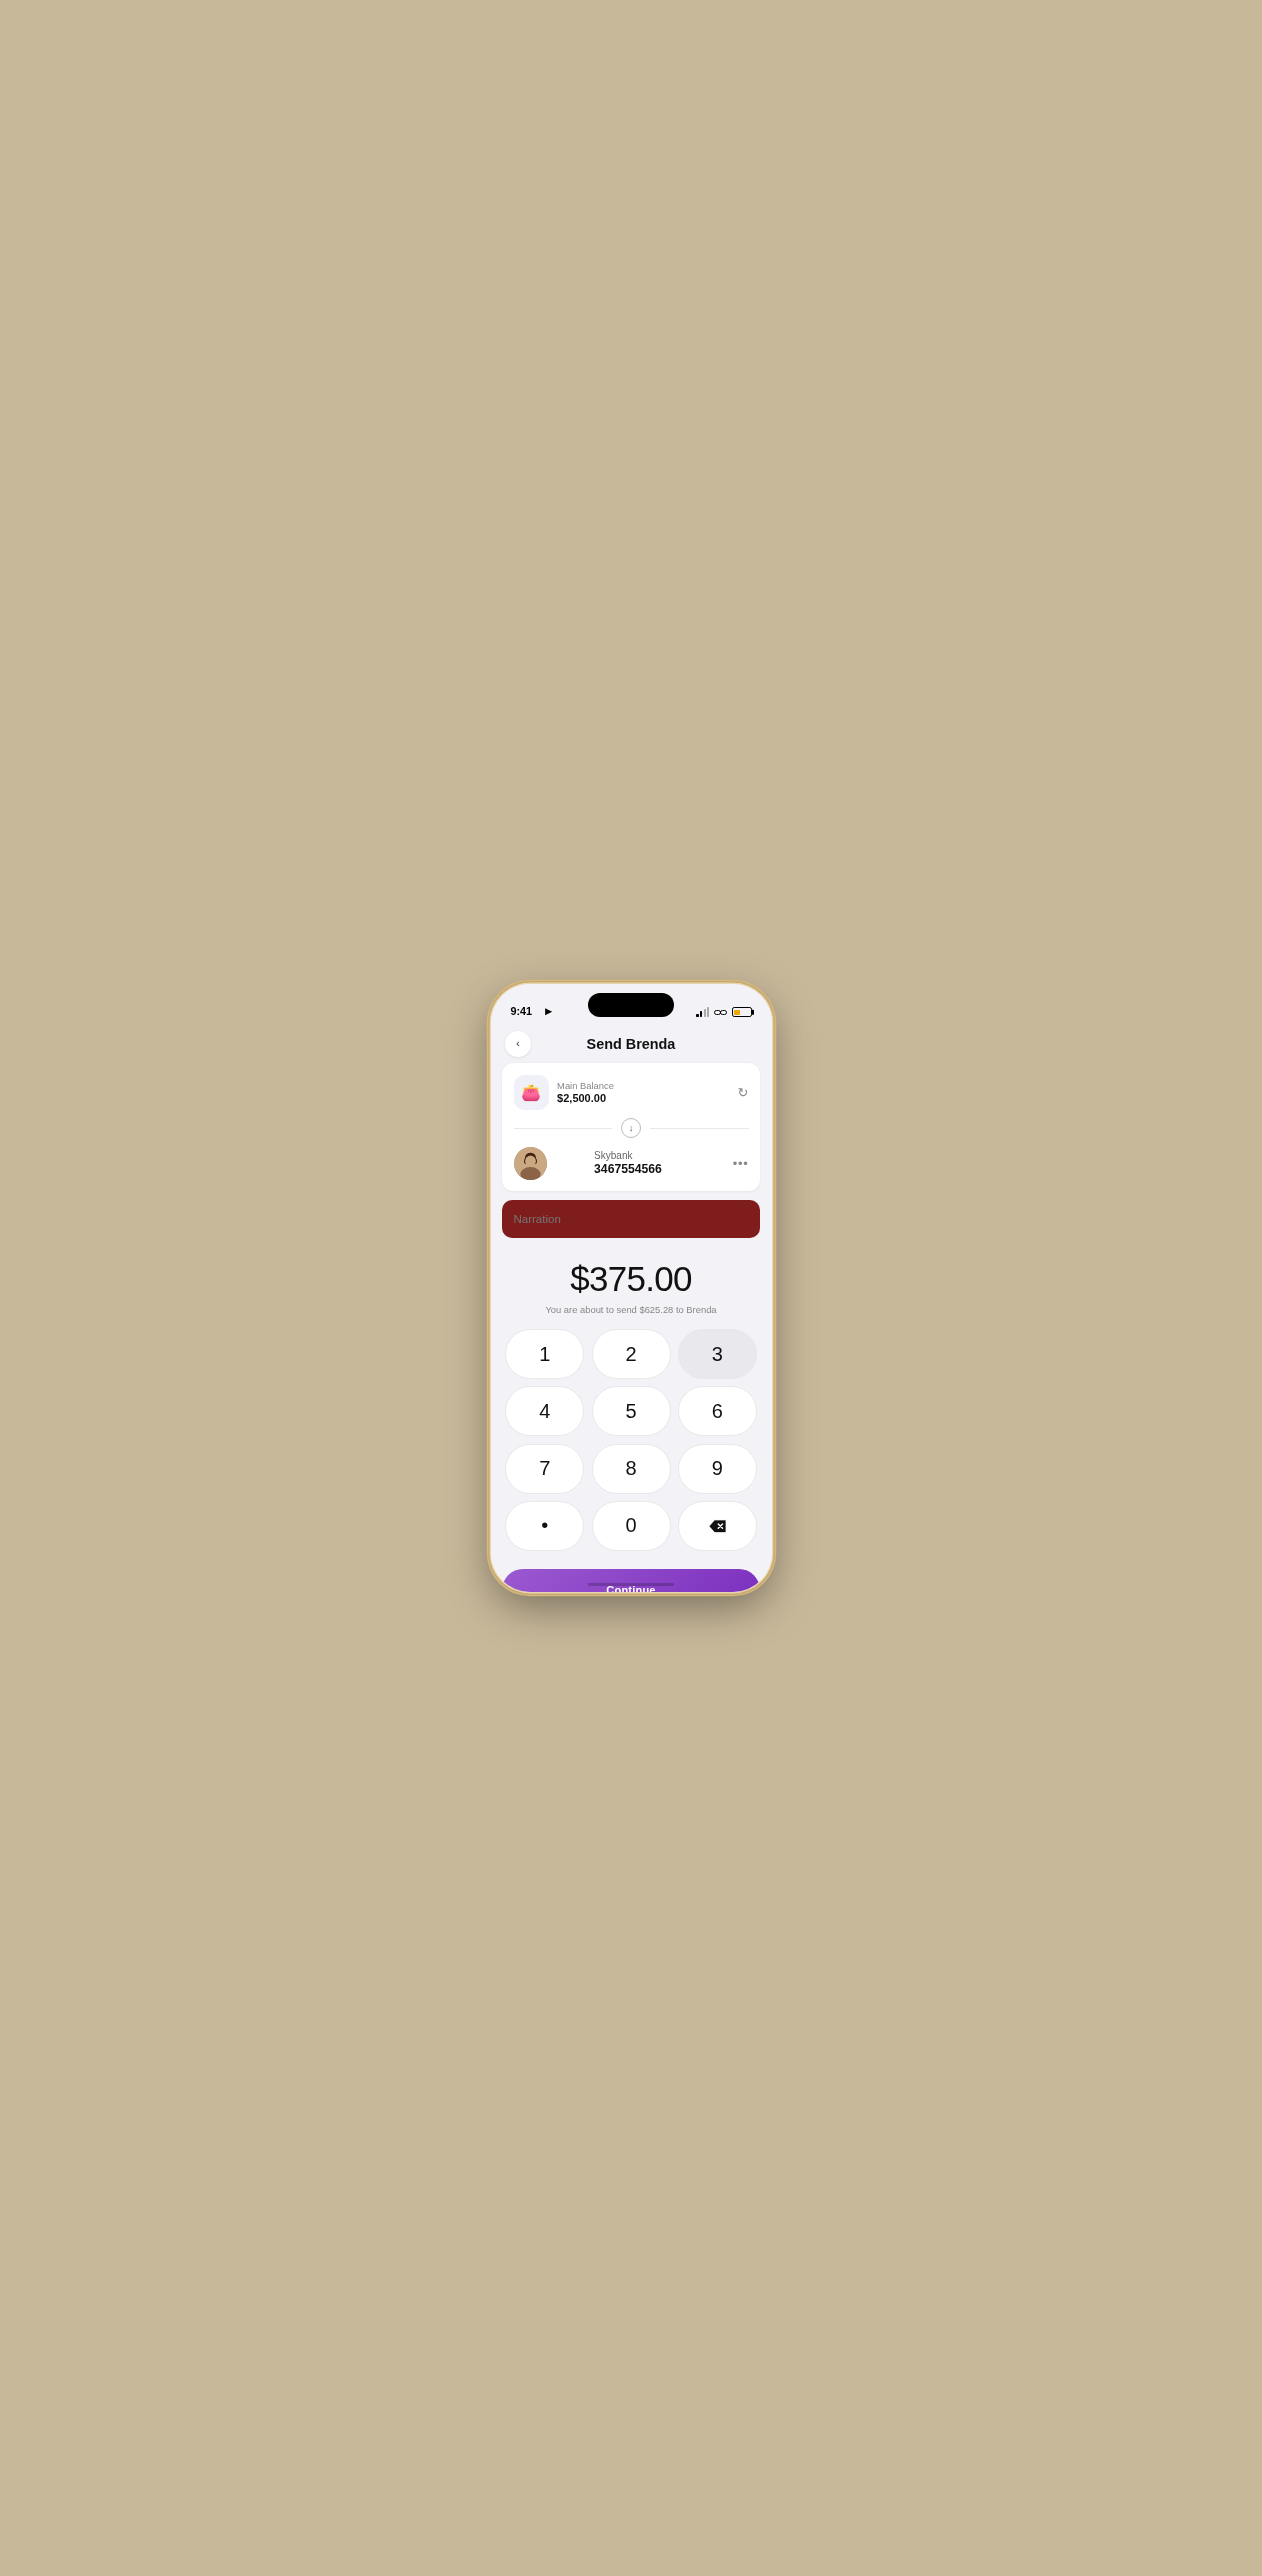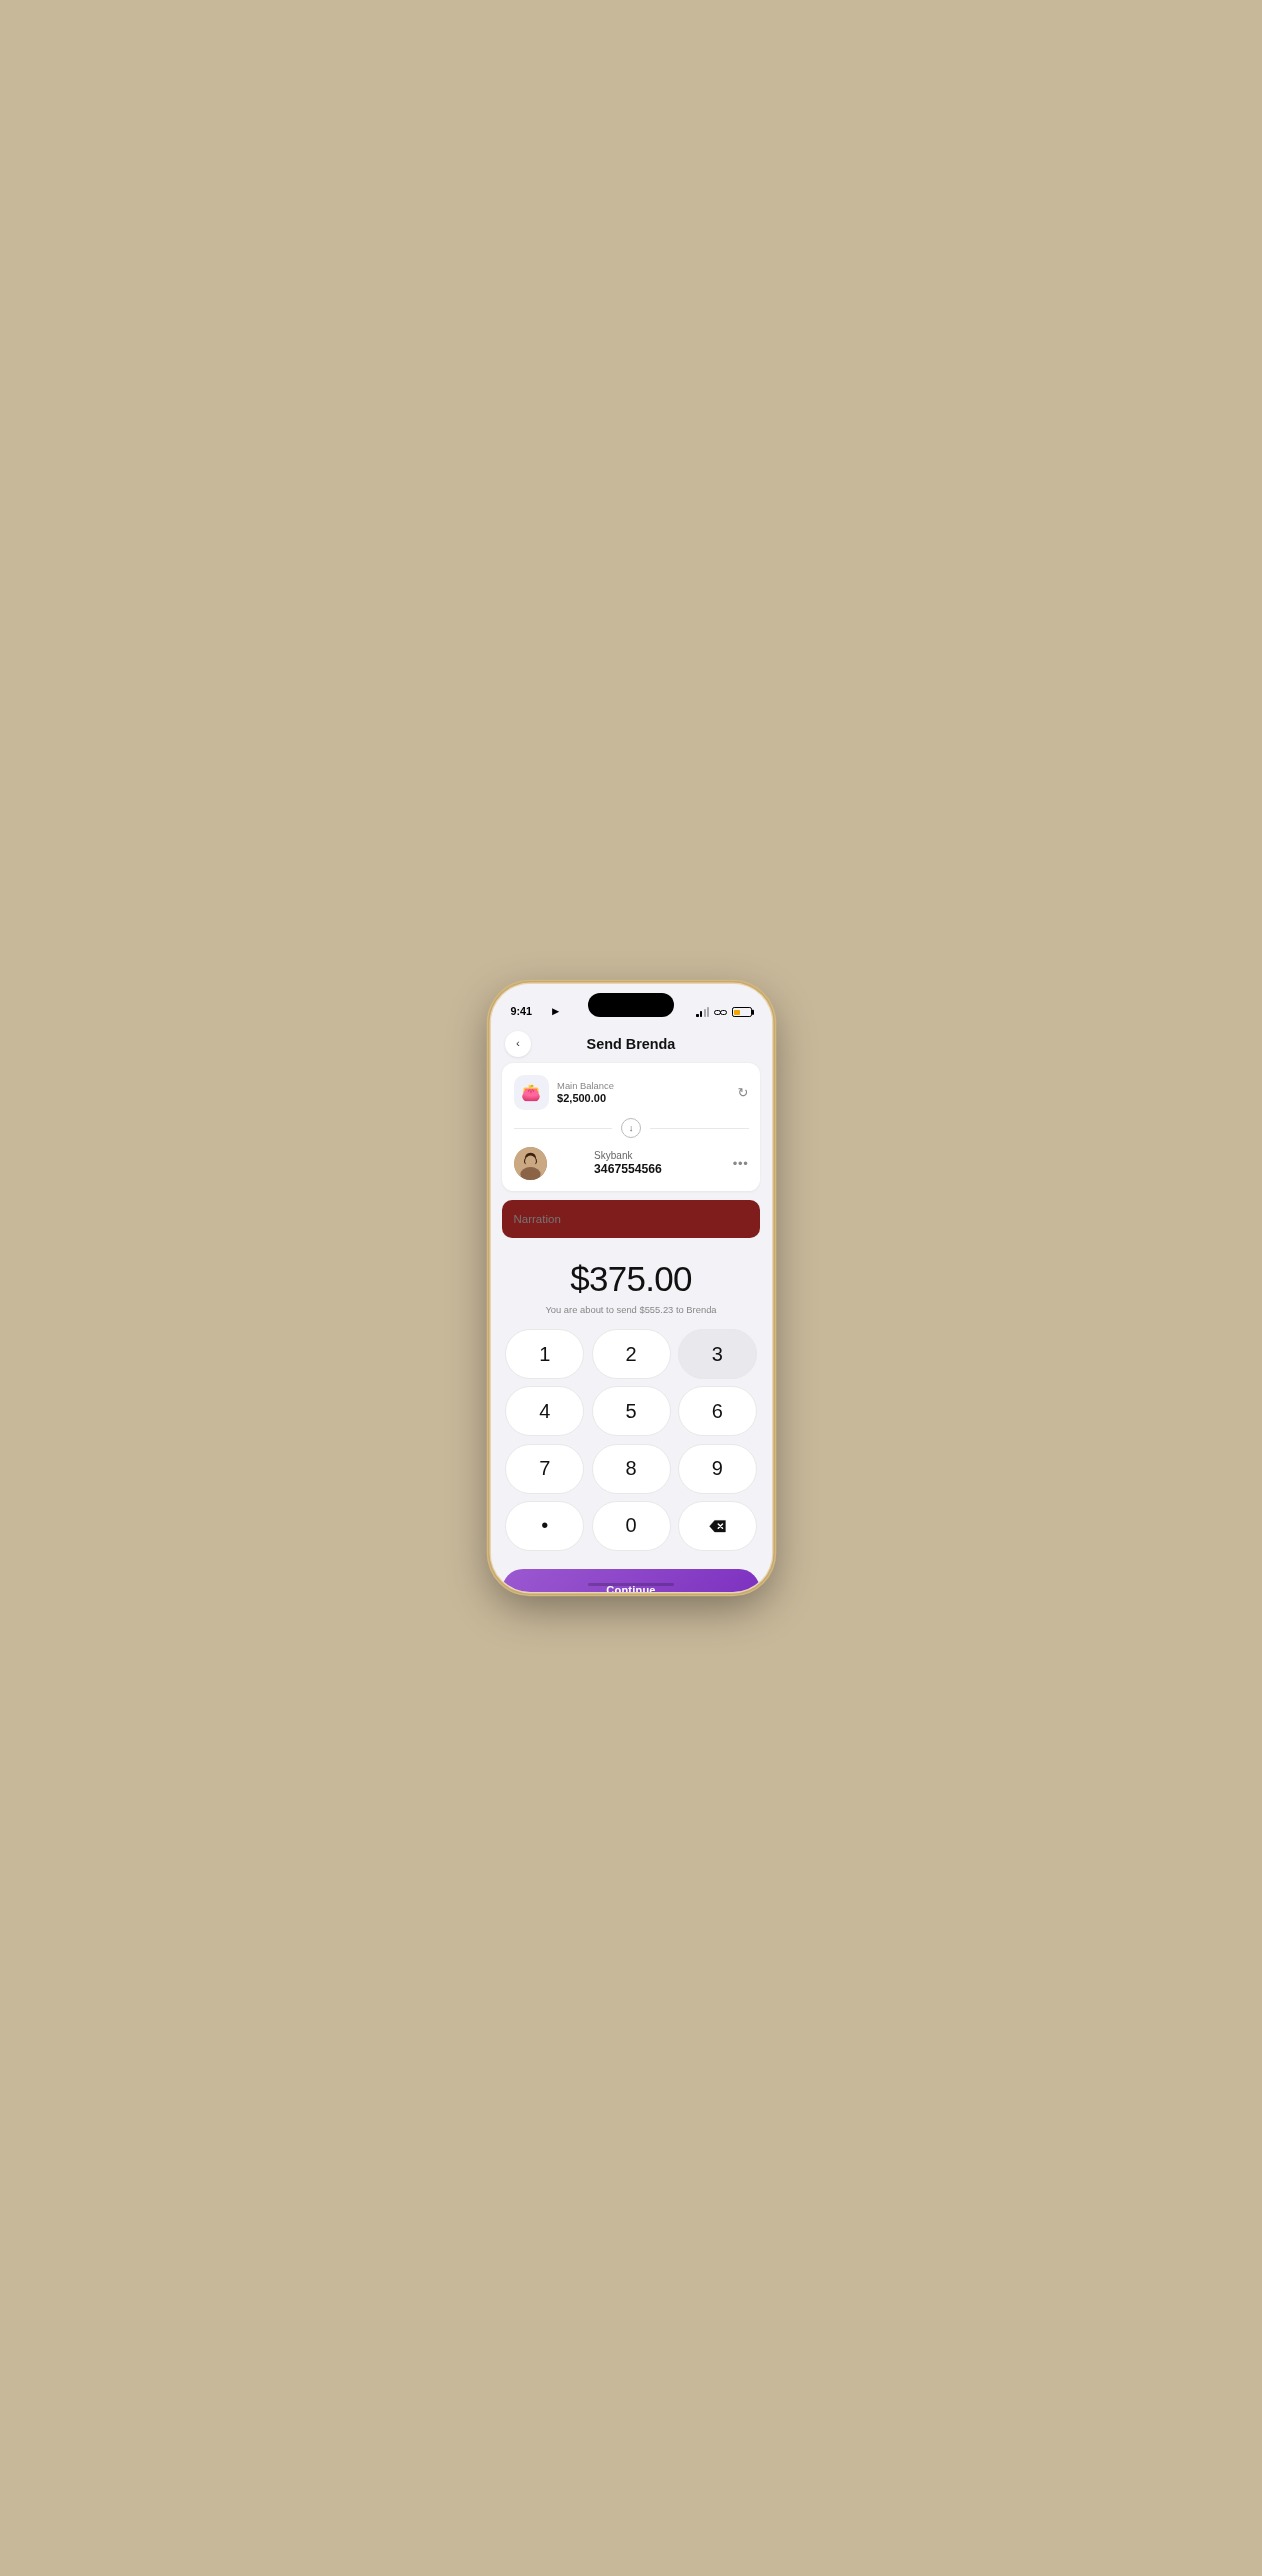--- a/index.html
+++ b/index.html
@@ -54,21 +54,21 @@
       padding: 0 20px 5.8px;
       z-index: 99;
     }
 
     .status-time {
       font-size: 10.8px;
       font-weight: 600;
       color: #000;
       display: flex;
       align-items: center;
-      gap: 20px;
+      gap: 13px;
     }
 
     .status-icons {
       display: flex;
       align-items: center;
       gap: 4.3px;
     }
 
     .signal-bars {
       display: flex;
@@ -509,21 +509,21 @@
           <span class="more-icon">•••</span>
         </div>
       </div>
 
       <div class="narration-section">
         <input class="narration-input" type="text" placeholder="Narration" style="">
       </div>
 
       <div class="amount-display">
         <div class="amount-value">$375.00</div>
-        <div class="amount-subtitle">You are about to send $555.23 to Brenda</div>
+        <div class="amount-subtitle">You are about to send $625.28 to Brenda</div>
       </div>
 
       <div class="keypad">
         <div class="keypad-row">
           <button class="key-btn">1</button>
           <button class="key-btn">2</button>
           <button class="key-btn active">3</button>
         </div>
         <div class="keypad-row">
           <button class="key-btn">4</button>

